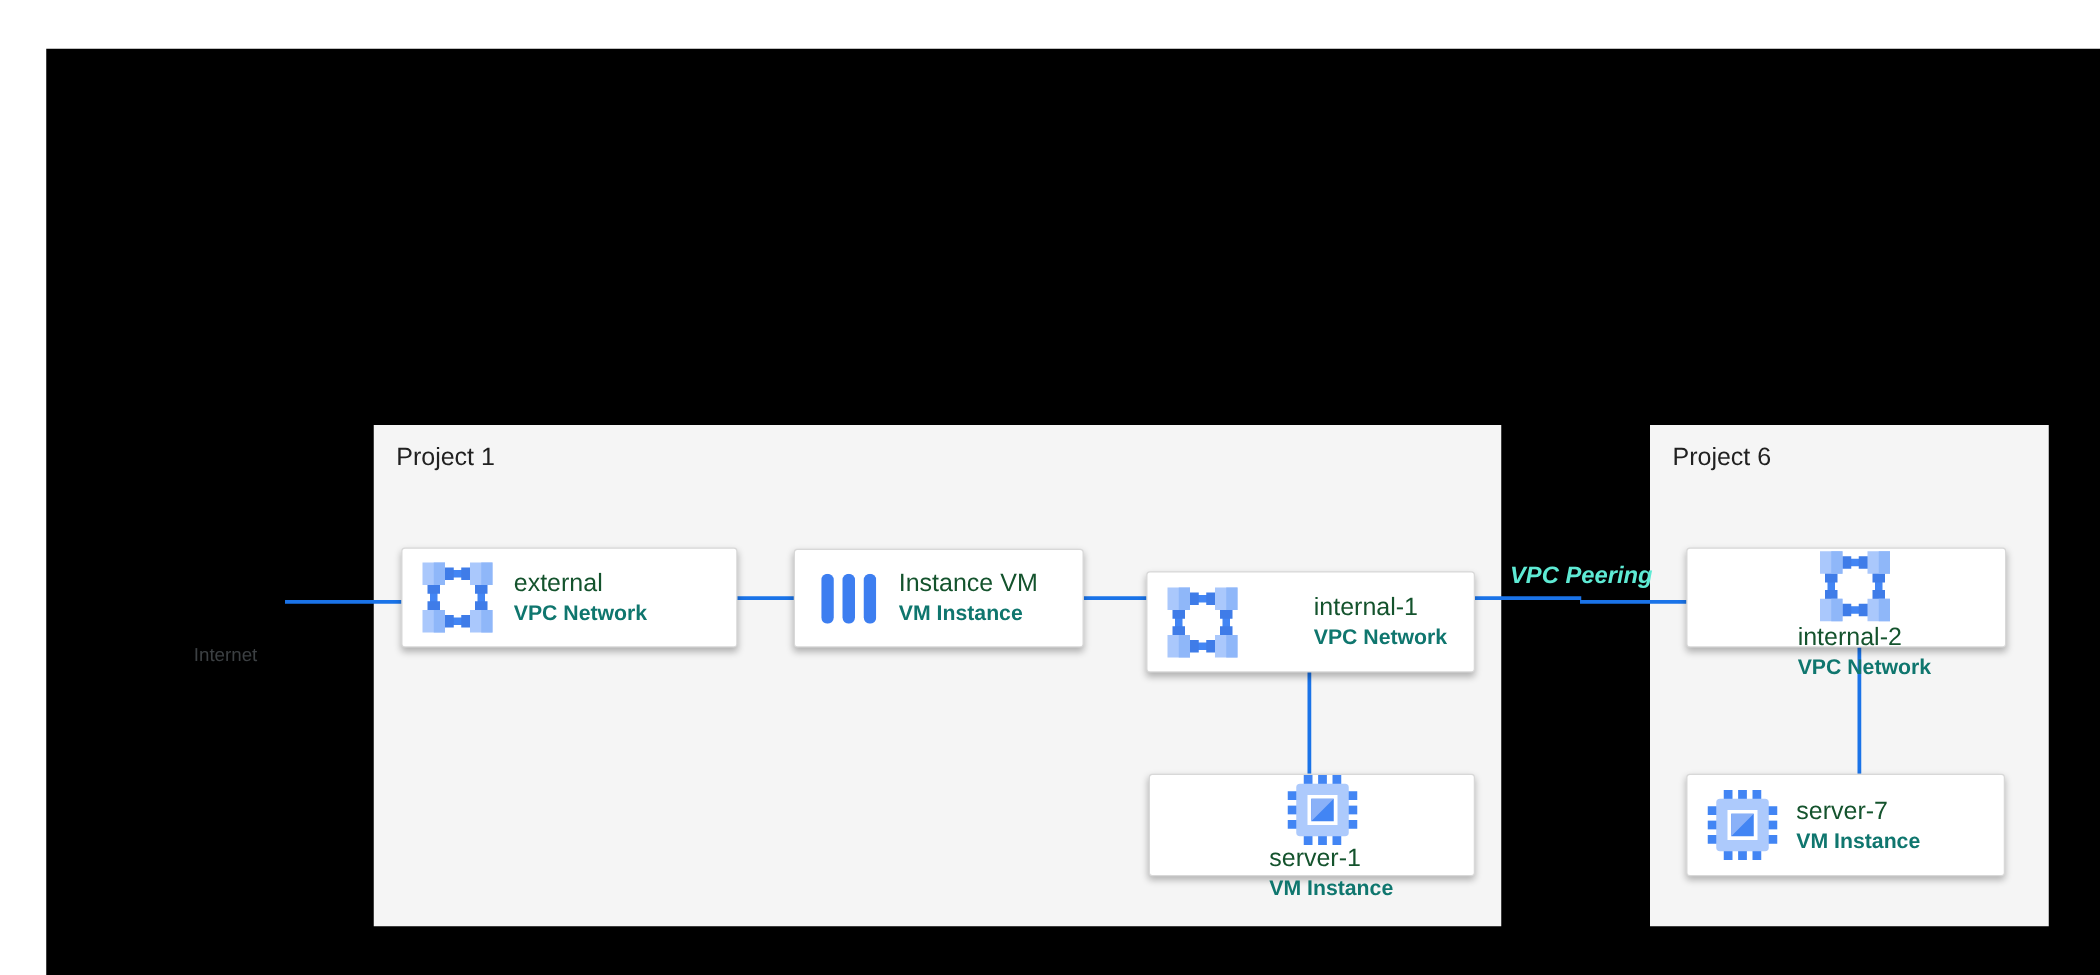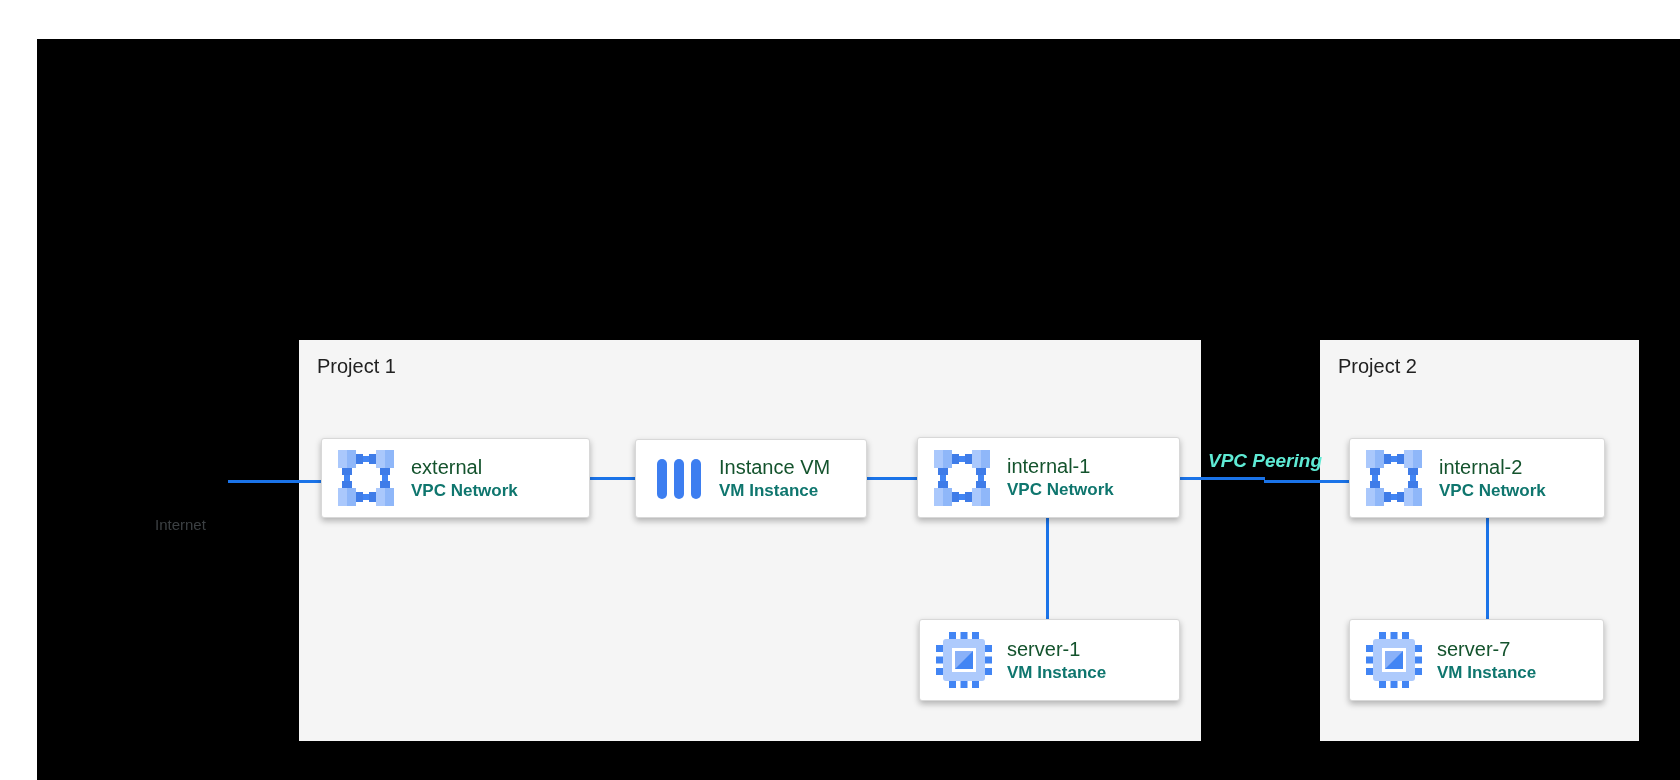--- a/index.html
+++ b/index.html
@@ -100,21 +100,21 @@
 </svg>
 
 <div id="canvas">
   <div id="board">
 
     <div class="project" style="left:262px;top:301px;width:902px;height:401px;">
       <div class="project-label">Project 1</div>
     </div>
 
     <div class="project" style="left:1283px;top:301px;width:319px;height:401px;">
-      <div class="project-label">Project 2</div>
+      <div class="project-label">Project 6</div>
     </div>
 
     <div class="hline" style="left:191px;top:441px;width:94px;"></div>
     <div class="hline" style="left:552px;top:438px;width:47px;"></div>
     <div class="hline" style="left:830px;top:438px;width:51px;"></div>
     <div class="hline" style="left:1143px;top:438px;width:85px;"></div>
     <div class="hline" style="left:1227px;top:441px;width:86px;"></div>
     <div class="vline" style="left:1009px;top:479px;height:101px;"></div>
     <div class="vline" style="left:1449px;top:479px;height:101px;"></div>
 
@@ -138,45 +138,45 @@
         <svg width="44" height="40" viewBox="0 0 44 40">
             <use href="#icon-bars"></use>
           </svg>
       </span>
       <span class="text" style="margin-left:18px;">
         <div class="node-title">Instance VM</div>
         <div class="node-subtitle">VM Instance</div>
       </span>
     </div>
 
-    <div class="node" style="left:880px;top:398px;width:263px;height:81px;">
+    <div class="node" style="left:880px;top:418px;width:263px;height:81px;gap:44px;">
       <span class="icon">
         <svg width="60" height="60" viewBox="0 0 60 60">
             <use href="#icon-vpc"></use>
           </svg>
       </span>
       <span class="text">
         <div class="node-title">internal-1</div>
         <div class="node-subtitle">VPC Network</div>
       </span>
     </div>
 
-    <div class="node" style="left:882px;top:580px;width:261px;height:82px;padding-left:16px;">
+    <div class="node" style="left:882px;top:580px;width:261px;height:82px;padding-left:16px;flex-direction:column;">
       <span class="icon">
         <svg width="56" height="56" viewBox="0 0 56 56">
             <use href="#icon-compute"></use>
           </svg>
       </span>
       <span class="text">
         <div class="node-title">server-1</div>
         <div class="node-subtitle">VM Instance</div>
       </span>
     </div>
 
-    <div class="node" style="left:1312px;top:399px;width:256px;height:80px;">
+    <div class="node" style="left:1312px;top:399px;width:256px;height:80px;flex-direction:column;">
       <span class="icon">
         <svg width="60" height="60" viewBox="0 0 60 60">
             <use href="#icon-vpc"></use>
           </svg>
       </span>
       <span class="text">
         <div class="node-title">internal-2</div>
         <div class="node-subtitle">VPC Network</div>
       </span>
     </div>

